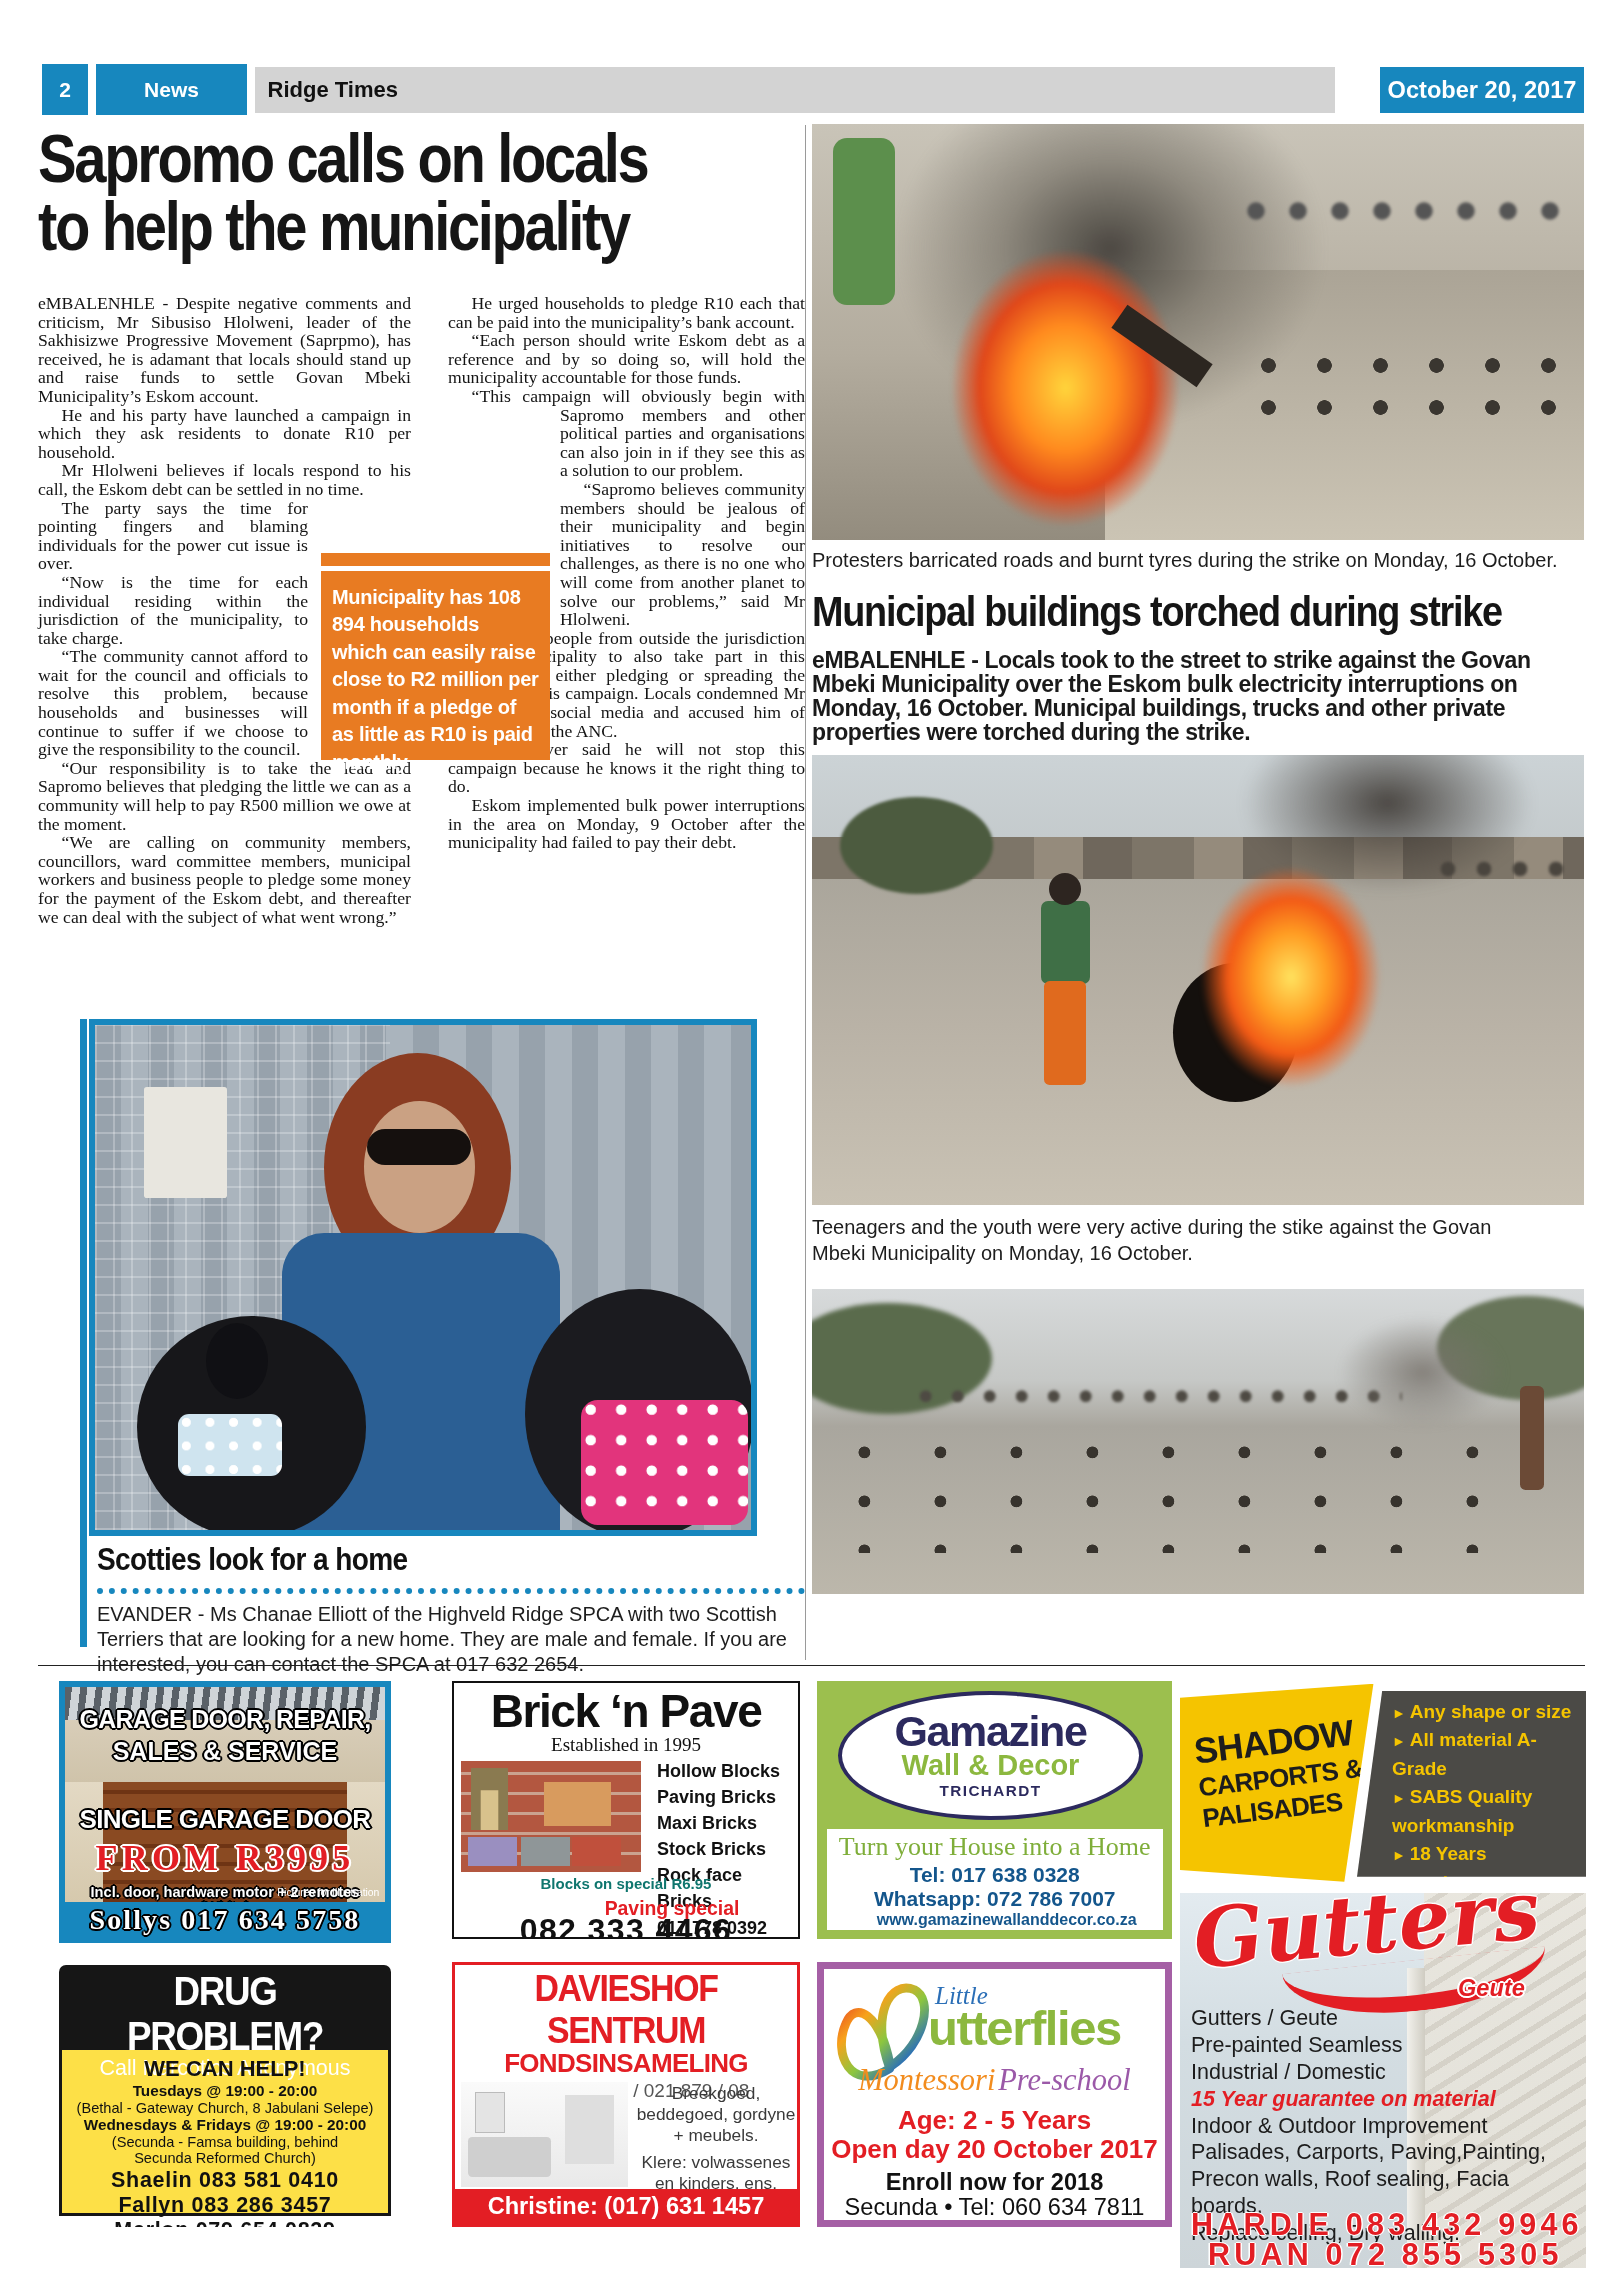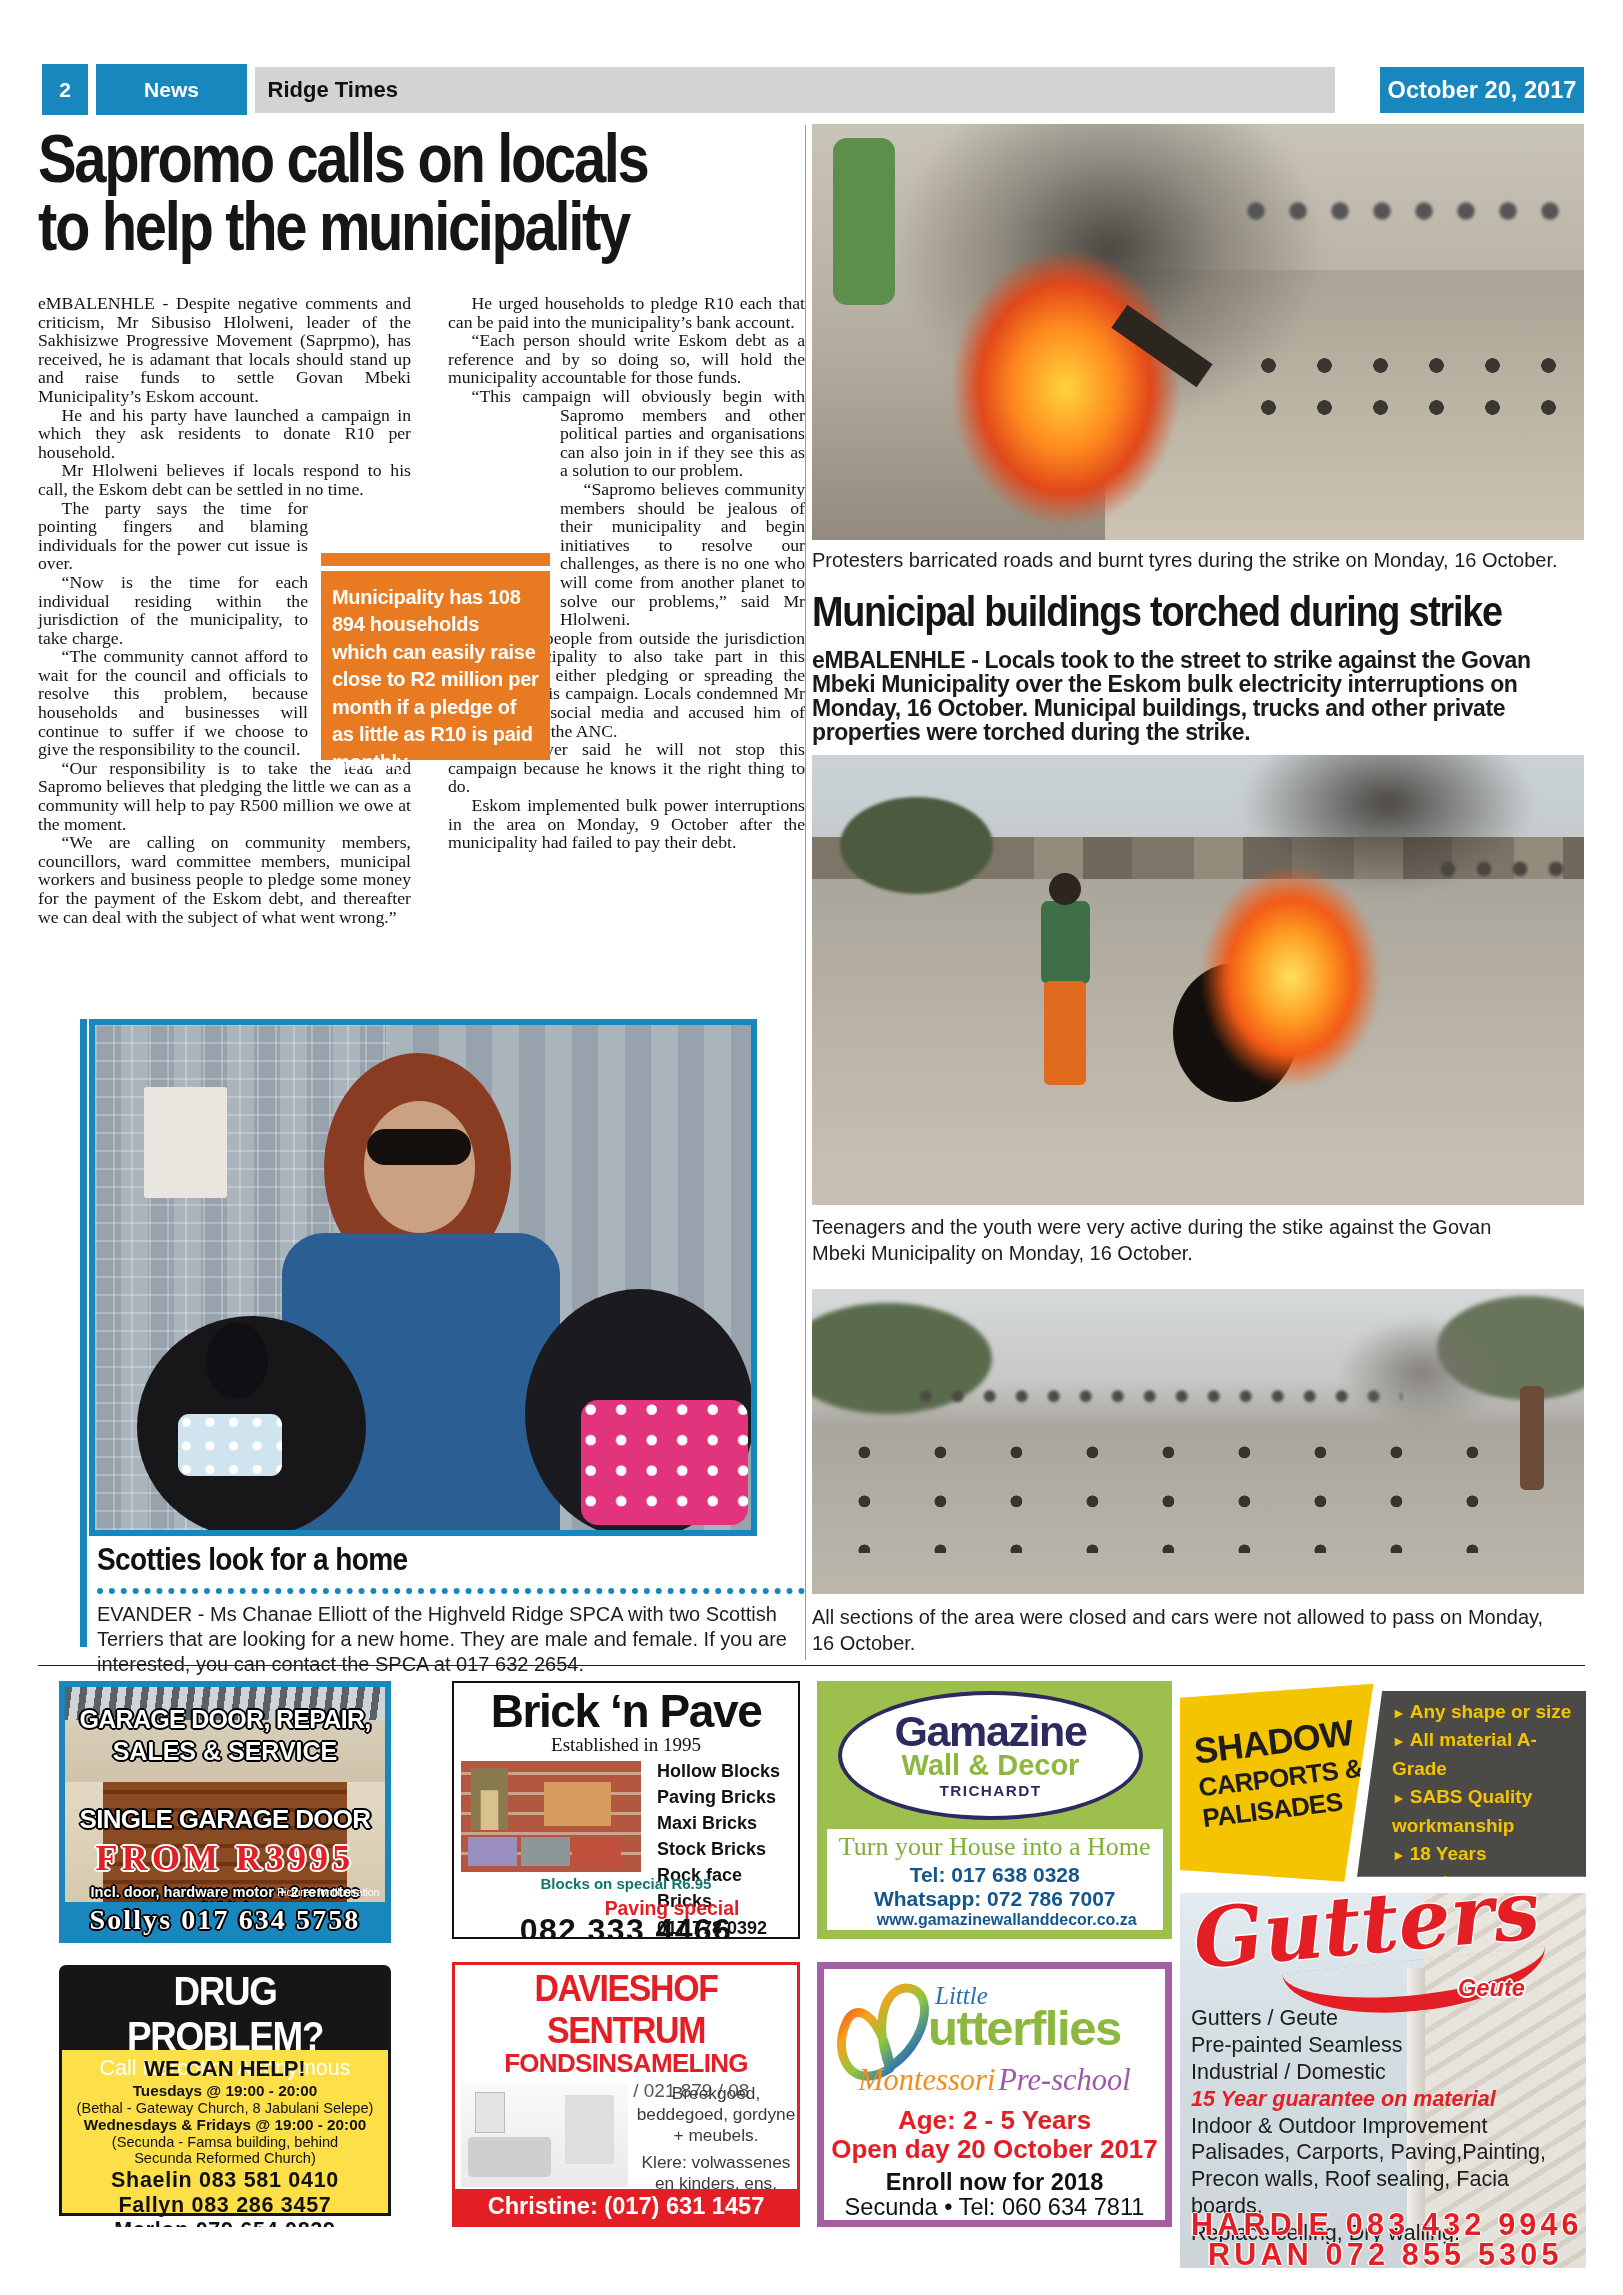--- a/index.html
+++ b/index.html
@@ -199,21 +199,20 @@
 
   <div class="abs photo" style="left:812px;top:1289px;width:772px;height:305px;">
     <div class="abs" style="inset:0;background:linear-gradient(#d7dadb 0%,#c6c8c6 30%,#a9a69e 45%,#bcb7ab 100%);"></div>
     <div class="abs blob" style="left:-28px;top:14px;width:208px;height:111px;background:#5a6b4c;filter:blur(2.1px);"></div>
     <div class="abs blob" style="left:625px;top:7px;width:180px;height:104px;background:#68755a;filter:blur(2.1px);"></div>
     <div class="abs" style="left:104px;top:90px;width:486px;height:35px;background:radial-gradient(circle 7px at 9.7px 17.3px,#4e4a43 5.6px,transparent 6.2px) 0 0/32px 35px;filter:blur(1.4px);"></div>
     <div class="abs" style="left:42px;top:153px;width:625px;height:111px;background:radial-gradient(circle 7px at 10.4px 10.4px,#37332d 5.6px,transparent 6.2px) 0 0/76px 49px;"></div>
     <div class="abs blob" style="left:527px;top:28px;width:167px;height:111px;background:radial-gradient(closest-side,rgba(120,115,108,.85),transparent);filter:blur(4.2px);"></div>
     <div class="abs" style="left:708px;top:97px;width:23.6px;height:104px;background:#6b4a36;border-radius:5.6px;"></div>
   </div>
-  <div class="abs caption" style="left:812px;top:1604px;width:736px;line-height:1.3;"><span>All sections of the area were closed and cars were not allowed to pass on Monday, 16 October.</span></div>
 
   <hr class="rule abs" style="left:38px;top:1665px;width:1547px;">
 
   <div class="abs ad garage" style="left:59px;top:1681px;width:332px;height:262px;">
     <div class="abs g-top" style="left:0;top:0;width:100%;height:38%;"></div>
     <div class="abs g-roof" style="left:0;top:0;width:100%;height:13%;"></div>
     <div class="abs g-pillar" style="left:0;top:38%;width:12%;height:48%;"></div>
     <div class="abs g-pillar" style="left:88%;top:38%;width:12%;height:48%;"></div>
     <div class="abs g-door" style="left:12%;top:38%;width:76%;height:48%;"></div>
     <div class="abs ctr outline-b" style="left:0;top:18px;width:100%;color:#fff;font-weight:bold;font-size:25px;letter-spacing:-0.7px;"><span>GARAGE DOOR, REPAIR,</span></div>

